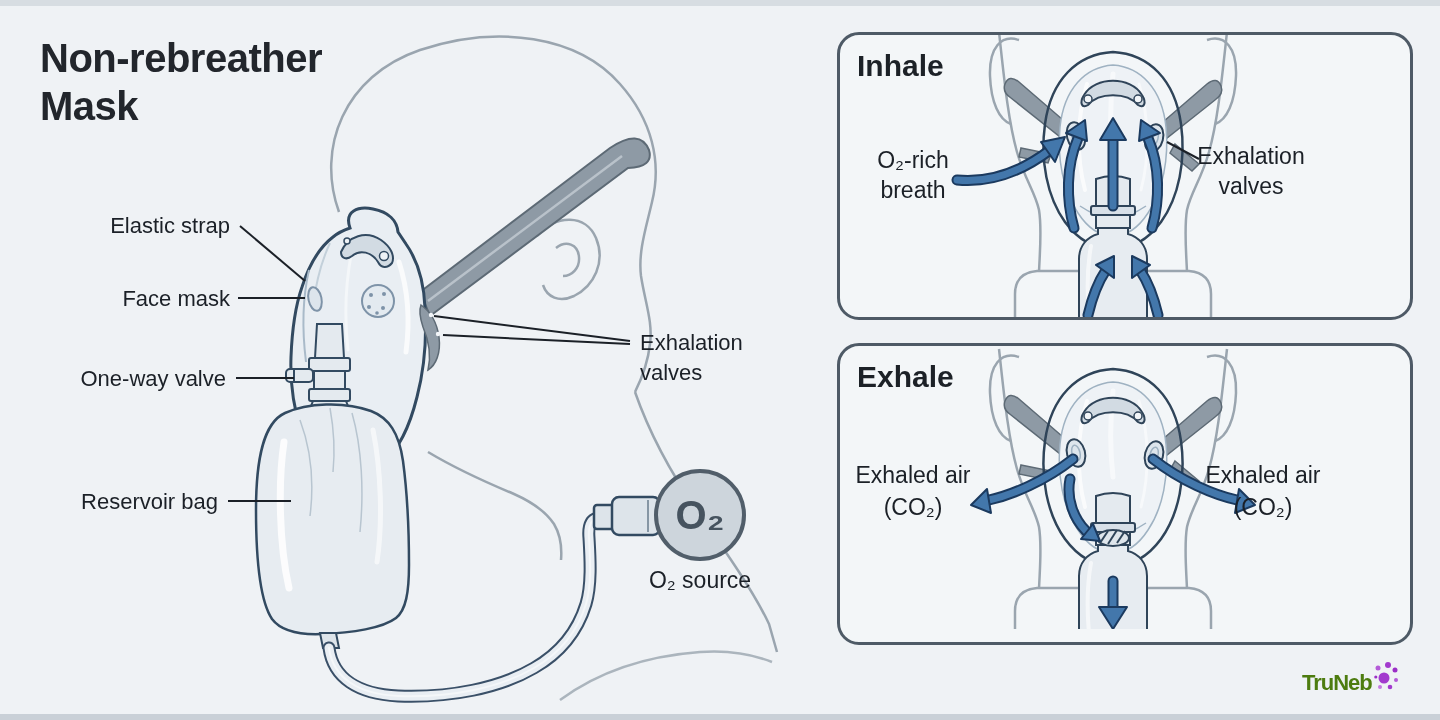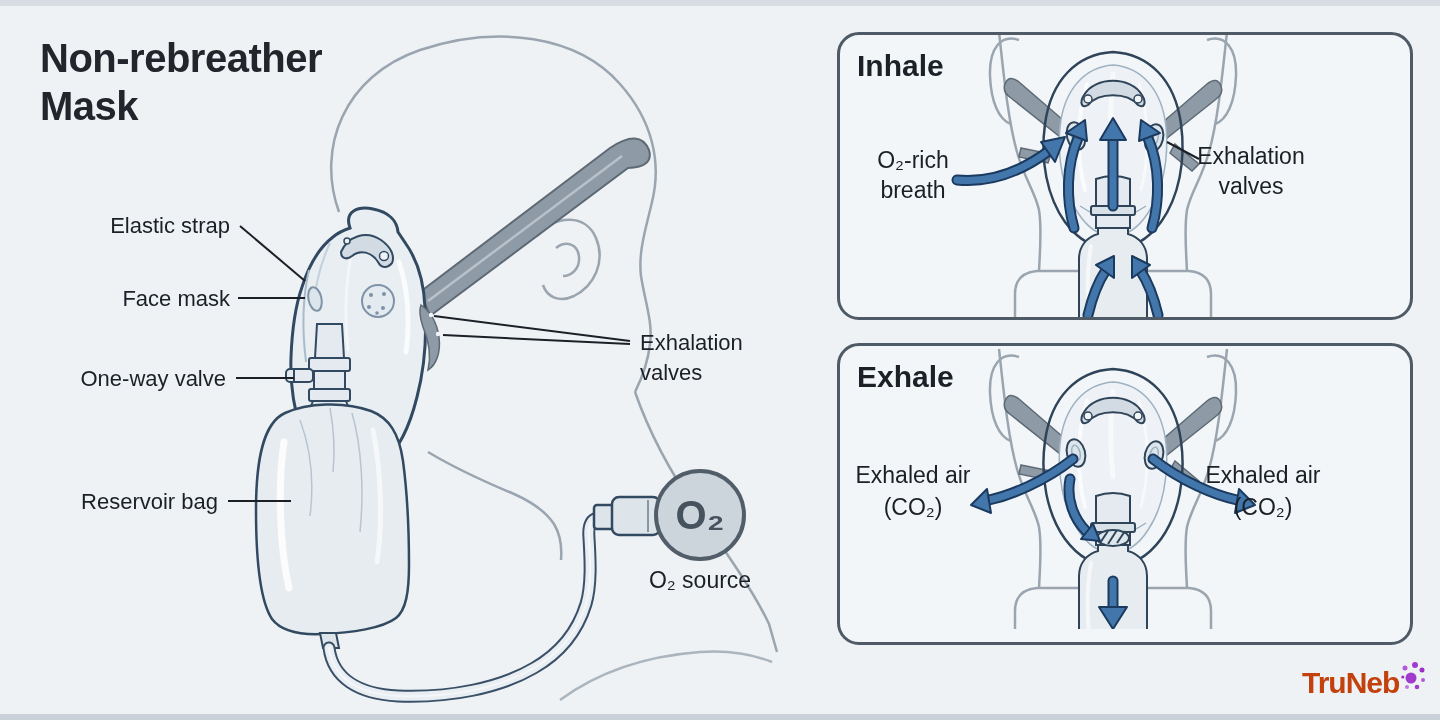--- a/index.html
+++ b/index.html
@@ -19,21 +19,21 @@
   .ptitle{font-size:30px;font-weight:bold;fill:#1c2127;}
   .plbl{font-size:23px;fill:#1b2027;}
   .head-line{stroke:#9aa5af;stroke-width:2.5;fill:none;}
   .mask-line{stroke:#2f4459;fill:none;}
   .leader{stroke:#1b2027;stroke-width:2;fill:none;}
   .a-dark{stroke:#1b3a5f;stroke-width:11;fill:none;stroke-linecap:round;}
   .a-blue{stroke:#4377ab;stroke-width:7;fill:none;stroke-linecap:round;}
   .a-head{fill:#4377ab;stroke:#1b3a5f;stroke-width:2;stroke-linejoin:round;}
   .footer{position:absolute;left:838px;top:648px;width:430px;font-size:19px;line-height:24px;color:#191f26;}
   .brand{position:absolute;left:1302px;top:668px;display:flex;align-items:flex-start;}
-  .brand-text{font-size:30px;font-weight:bold;color:#c2410c;letter-spacing:-1px;line-height:30px;}
+  .brand-text{font-size:22px;font-weight:bold;color:#4d7c0f;letter-spacing:-1px;line-height:30px;}
 </style>
 </head>
 <body>
 
 <div class="canvas">
   <div class="band top"></div>
   <div class="band bottom"></div>
 
   <svg width="0" height="0" style="position:absolute" aria-hidden="true">
     <defs>

